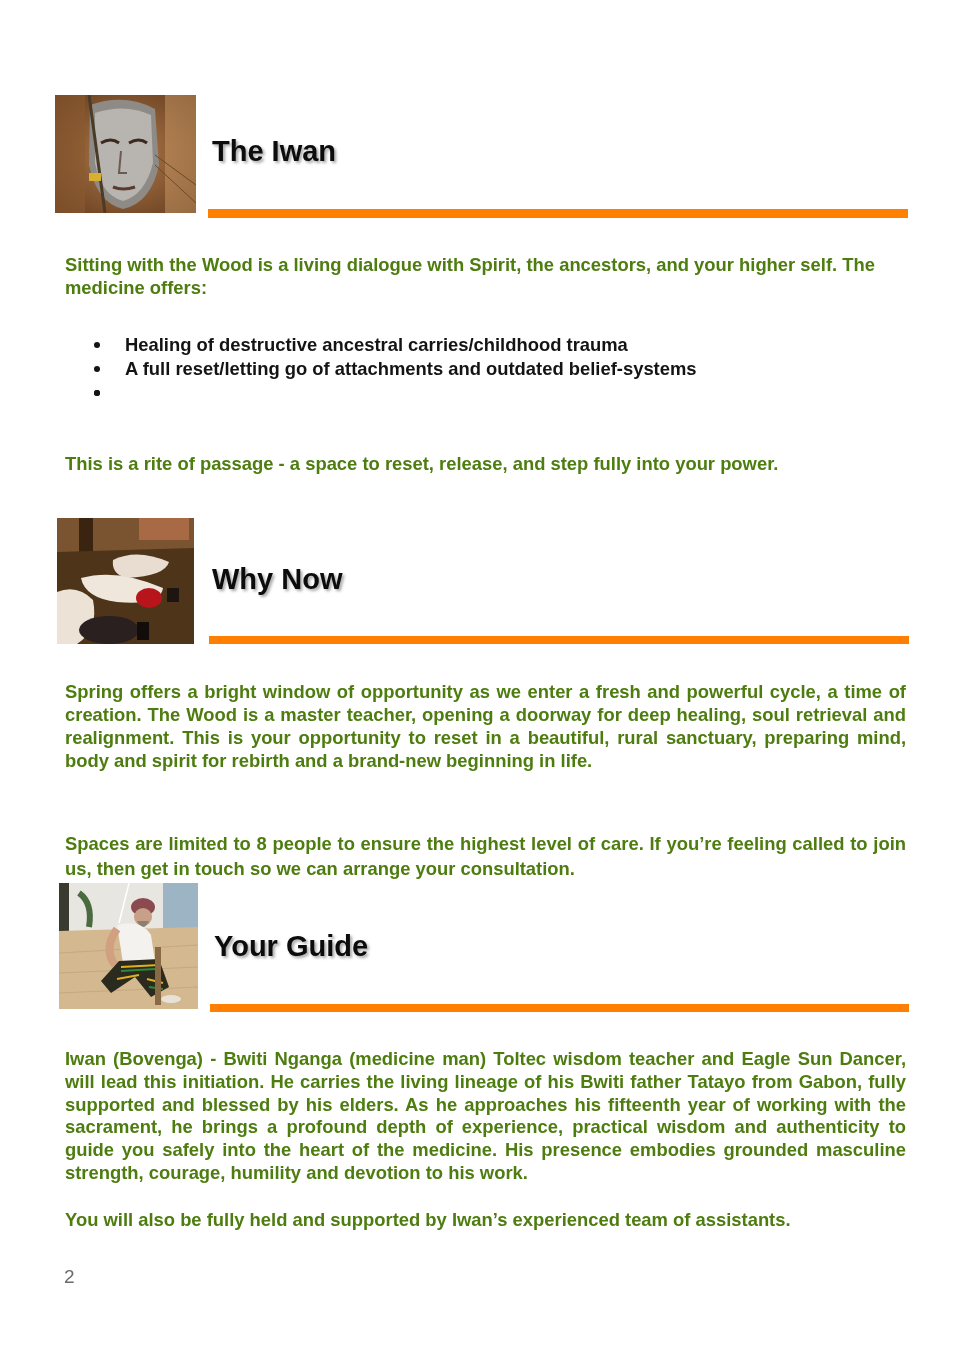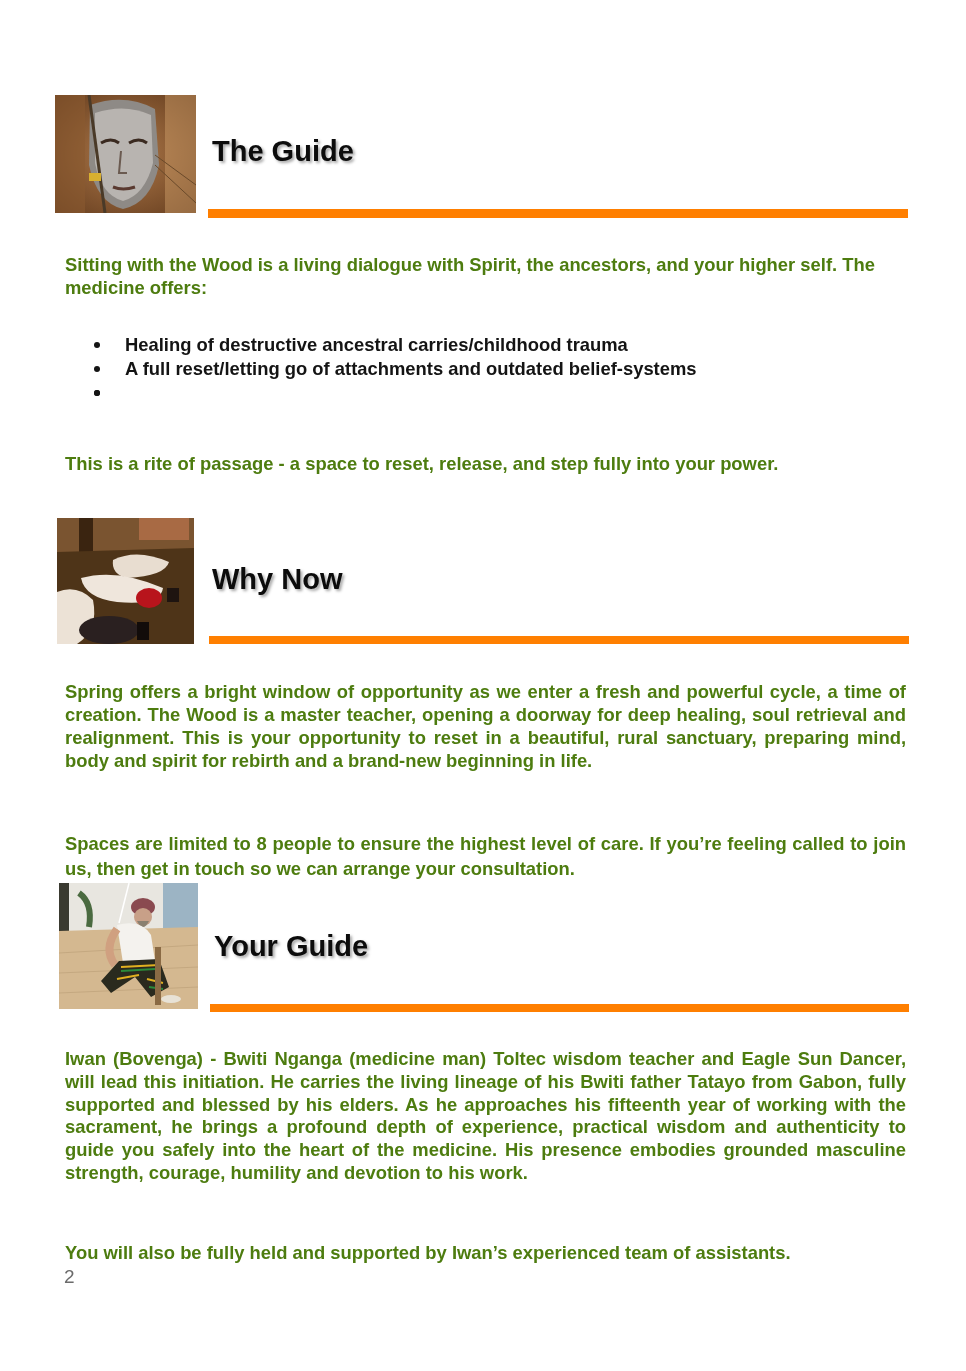--- a/index.html
+++ b/index.html
@@ -50,21 +50,21 @@
     <path d="M46 48 Q56 42 64 48" stroke="#3a2a20" stroke-width="3" fill="none"></path>
     <path d="M74 48 Q84 42 92 48" stroke="#3a2a20" stroke-width="3" fill="none"></path>
     <path d="M66 56 L64 78 L72 78" stroke="#6a5a50" stroke-width="2" fill="none"></path>
     <path d="M58 92 Q68 96 80 92" stroke="#5a3a30" stroke-width="3" fill="none"></path>
     <line x1="34" y1="0" x2="50" y2="118" stroke="#4a3a28" stroke-width="3"></line>
     <rect x="34" y="78" width="12" height="8" fill="#d8b030"></rect>
     <line x1="100" y1="60" x2="141" y2="90" stroke="#6a4a2a" stroke-width="1"></line>
     <line x1="100" y1="70" x2="141" y2="108" stroke="#6a4a2a" stroke-width="1"></line>
   </svg>
 </div>
-<div class="heading" style="left:212px; top:135px;">The Guide</div>
+<div class="heading" style="left:212px; top:135px;">The Iwan</div>
 <div class="orange-bar" style="left:208px; top:209px; width:700px;"></div>
 
 <p class="para left" style="top:253px; width:850px;">Sitting with the Wood is a living dialogue with Spirit, the ancestors, and your higher self. The medicine offers:</p>
 
 <ul class="bullets">
   <li><span class="dot"></span><span>Healing of destructive ancestral carries/childhood trauma</span></li>
   <li><span class="dot"></span><span>A full reset/letting go of attachments and outdated belief-systems</span></li>
   <li><span class="dot"></span></li>
   <li><span class="dot"></span></li>
 </ul>
@@ -112,15 +112,15 @@
     <path d="M62 88 L96 86 M90 104 L104 106" stroke="#2a8a3a" stroke-width="2"></path>
     <rect x="96" y="64" width="6" height="58" fill="#8a6a44"></rect>
     <ellipse cx="112" cy="116" rx="10" ry="4" fill="#e8e2d6"></ellipse>
     <line x1="70" y1="0" x2="60" y2="40" stroke="#ffffff" stroke-width="1.5"></line>
   </svg>
 </div>
 <div class="heading" style="left:214px; top:930px;">Your Guide</div>
 <div class="orange-bar" style="left:210px; top:1004px; width:699px; height:8px;"></div>
 
 <p class="para" style="top:1048px; line-height:22.8px;">Iwan (Bovenga) - Bwiti Nganga (medicine man) Toltec wisdom teacher and Eagle Sun Dancer, will lead this initiation. He carries the living lineage of his Bwiti father Tatayo from Gabon, fully supported and blessed by his elders. As he approaches his fifteenth year of working with the sacrament, he brings a profound depth of experience, practical wisdom and authenticity to guide you safely into the heart of the medicine. His presence embodies grounded masculine strength, courage, humility and devotion to his work.</p>
-<p class="para left" style="top:1241px;">You will also be fully held and supported by Iwan’s experienced team of assistants.</p>
+<p class="para left" style="top:1208px;">You will also be fully held and supported by Iwan’s experienced team of assistants.</p>
 
 <div class="page-num">2</div>
 
 </body></html>

